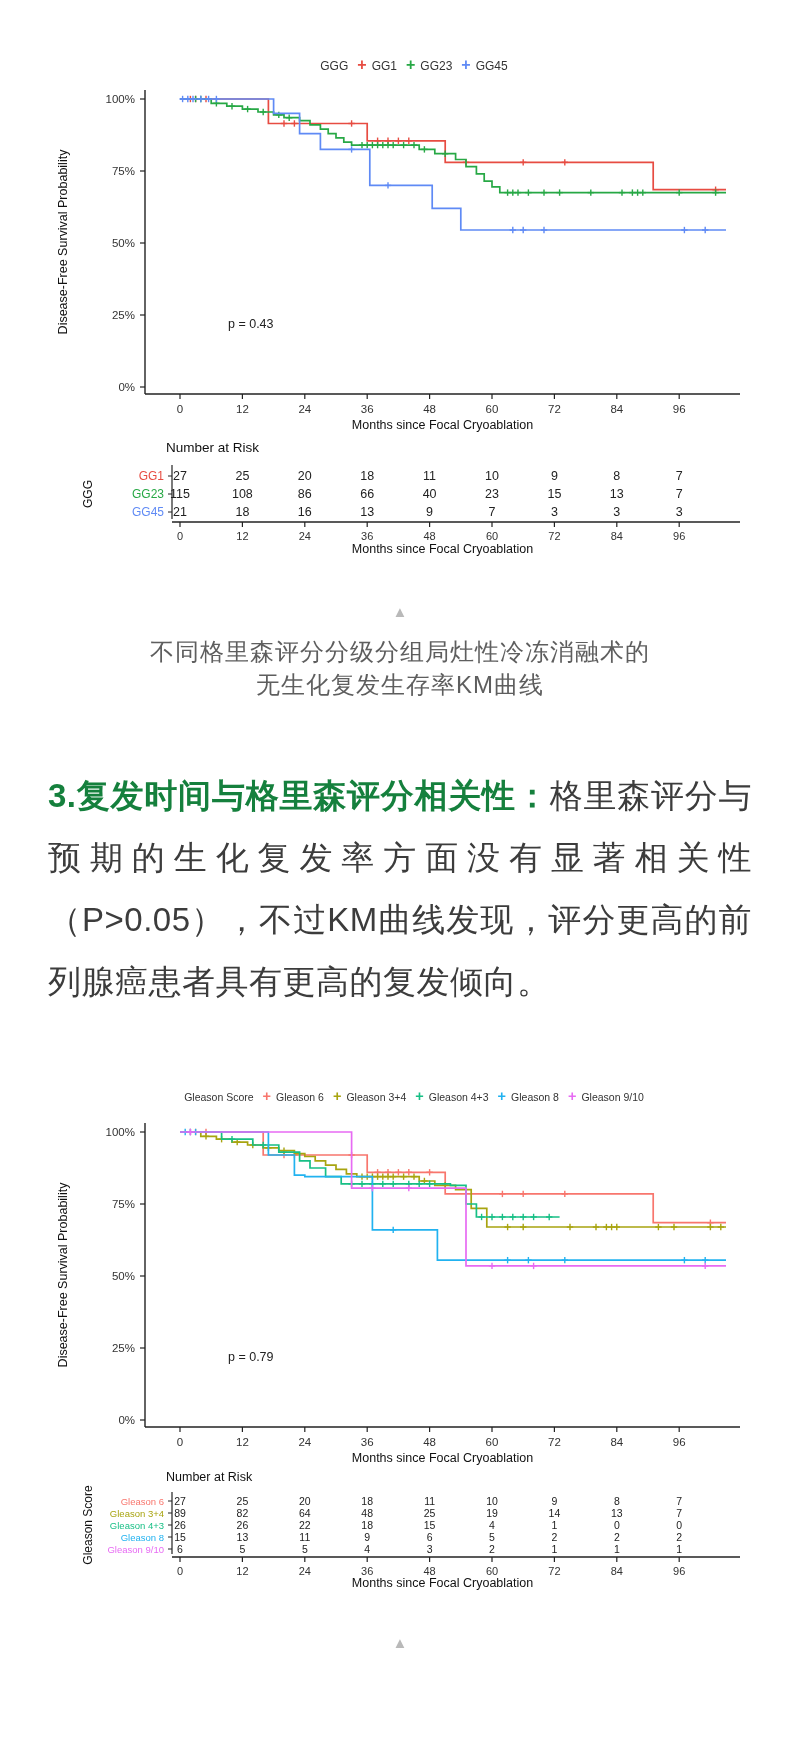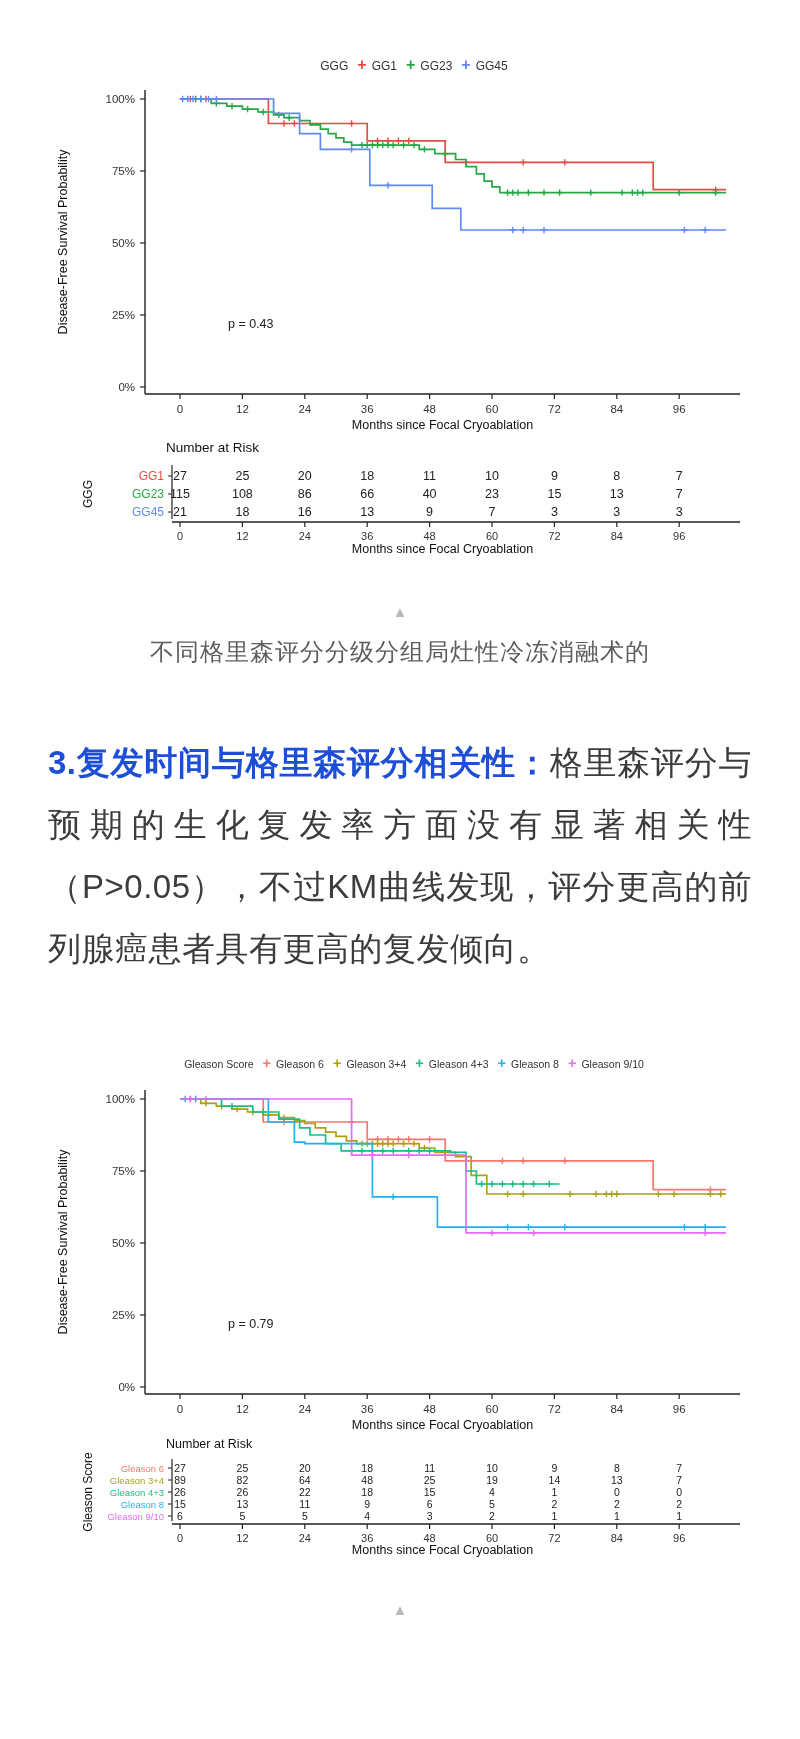--- a/index.html
+++ b/index.html
@@ -257,23 +257,24 @@
       <line x1="566.8" y1="478" x2="566.8" y2="483" stroke="#222" stroke-width="1.2"></line>
       <text x="566.8" y="496" text-anchor="middle" font-size="11" fill="#333">84</text>
       <line x1="629.2" y1="478" x2="629.2" y2="483" stroke="#222" stroke-width="1.2"></line>
       <text x="629.2" y="496" text-anchor="middle" font-size="11" fill="#333">96</text>
       <text x="392.5" y="509" text-anchor="middle" font-size="12.5" fill="#111">Months since Focal Cryoablation</text>
     </svg></div>
 
 <div class="caption">
   <div class="tri">▲</div>
   <div class="cap-line">不同格里森评分分级分组局灶性冷冻消融术的</div>
+  <div class="cap-line">无生化复发生存率KM曲线</div>
 </div>
 
-<p class="para"><span class="lead" id="para-lead" style="color: #1d4ed8; margin-top: 44px;">3.复发时间与格里森评分相关性：</span><span>格里森评分与预期的生化复发率方面没有显著相关性（P&gt;0.05），不过KM曲线发现，评分更高的前列腺癌患者具有更高的复发倾向。</span></p>
+<p class="para"><span class="lead" id="para-lead" style="color: #15803d; margin-top: 44px;">3.复发时间与格里森评分相关性：</span><span>格里森评分与预期的生化复发率方面没有显著相关性（P&gt;0.05），不过KM曲线发现，评分更高的前列腺癌患者具有更高的复发倾向。</span></p>
 
 <div class="figure second" id="fig2"><svg viewBox="0 0 700 518" width="700" height="518">
       <text x="364" y="24" text-anchor="middle" font-size="10.5" fill="#333"><tspan>Gleason Score</tspan><tspan fill="#f8766d" font-weight="bold" dx="9" font-size="14.5">+</tspan><tspan dx="5">Gleason 6</tspan><tspan fill="#a8a410" font-weight="bold" dx="9" font-size="14.5">+</tspan><tspan dx="5">Gleason 3+4</tspan><tspan fill="#17bf85" font-weight="bold" dx="9" font-size="14.5">+</tspan><tspan dx="5">Gleason 4+3</tspan><tspan fill="#21b2f0" font-weight="bold" dx="9" font-size="14.5">+</tspan><tspan dx="5">Gleason 8</tspan><tspan fill="#e76bf3" font-weight="bold" dx="9" font-size="14.5">+</tspan><tspan dx="5">Gleason 9/10</tspan></text>
       <line x1="95" y1="46" x2="95" y2="350" stroke="#222" stroke-width="1.4"></line>
       <line x1="95" y1="350" x2="690" y2="350" stroke="#222" stroke-width="1.4"></line>
       <line x1="90" y1="55" x2="95" y2="55" stroke="#222" stroke-width="1.2"></line>
       <text x="85" y="59" text-anchor="end" font-size="11.5" fill="#333">100%</text>
       <line x1="90" y1="127" x2="95" y2="127" stroke="#222" stroke-width="1.2"></line>
       <text x="85" y="131" text-anchor="end" font-size="11.5" fill="#333">75%</text>
       <line x1="90" y1="199" x2="95" y2="199" stroke="#222" stroke-width="1.2"></line>

